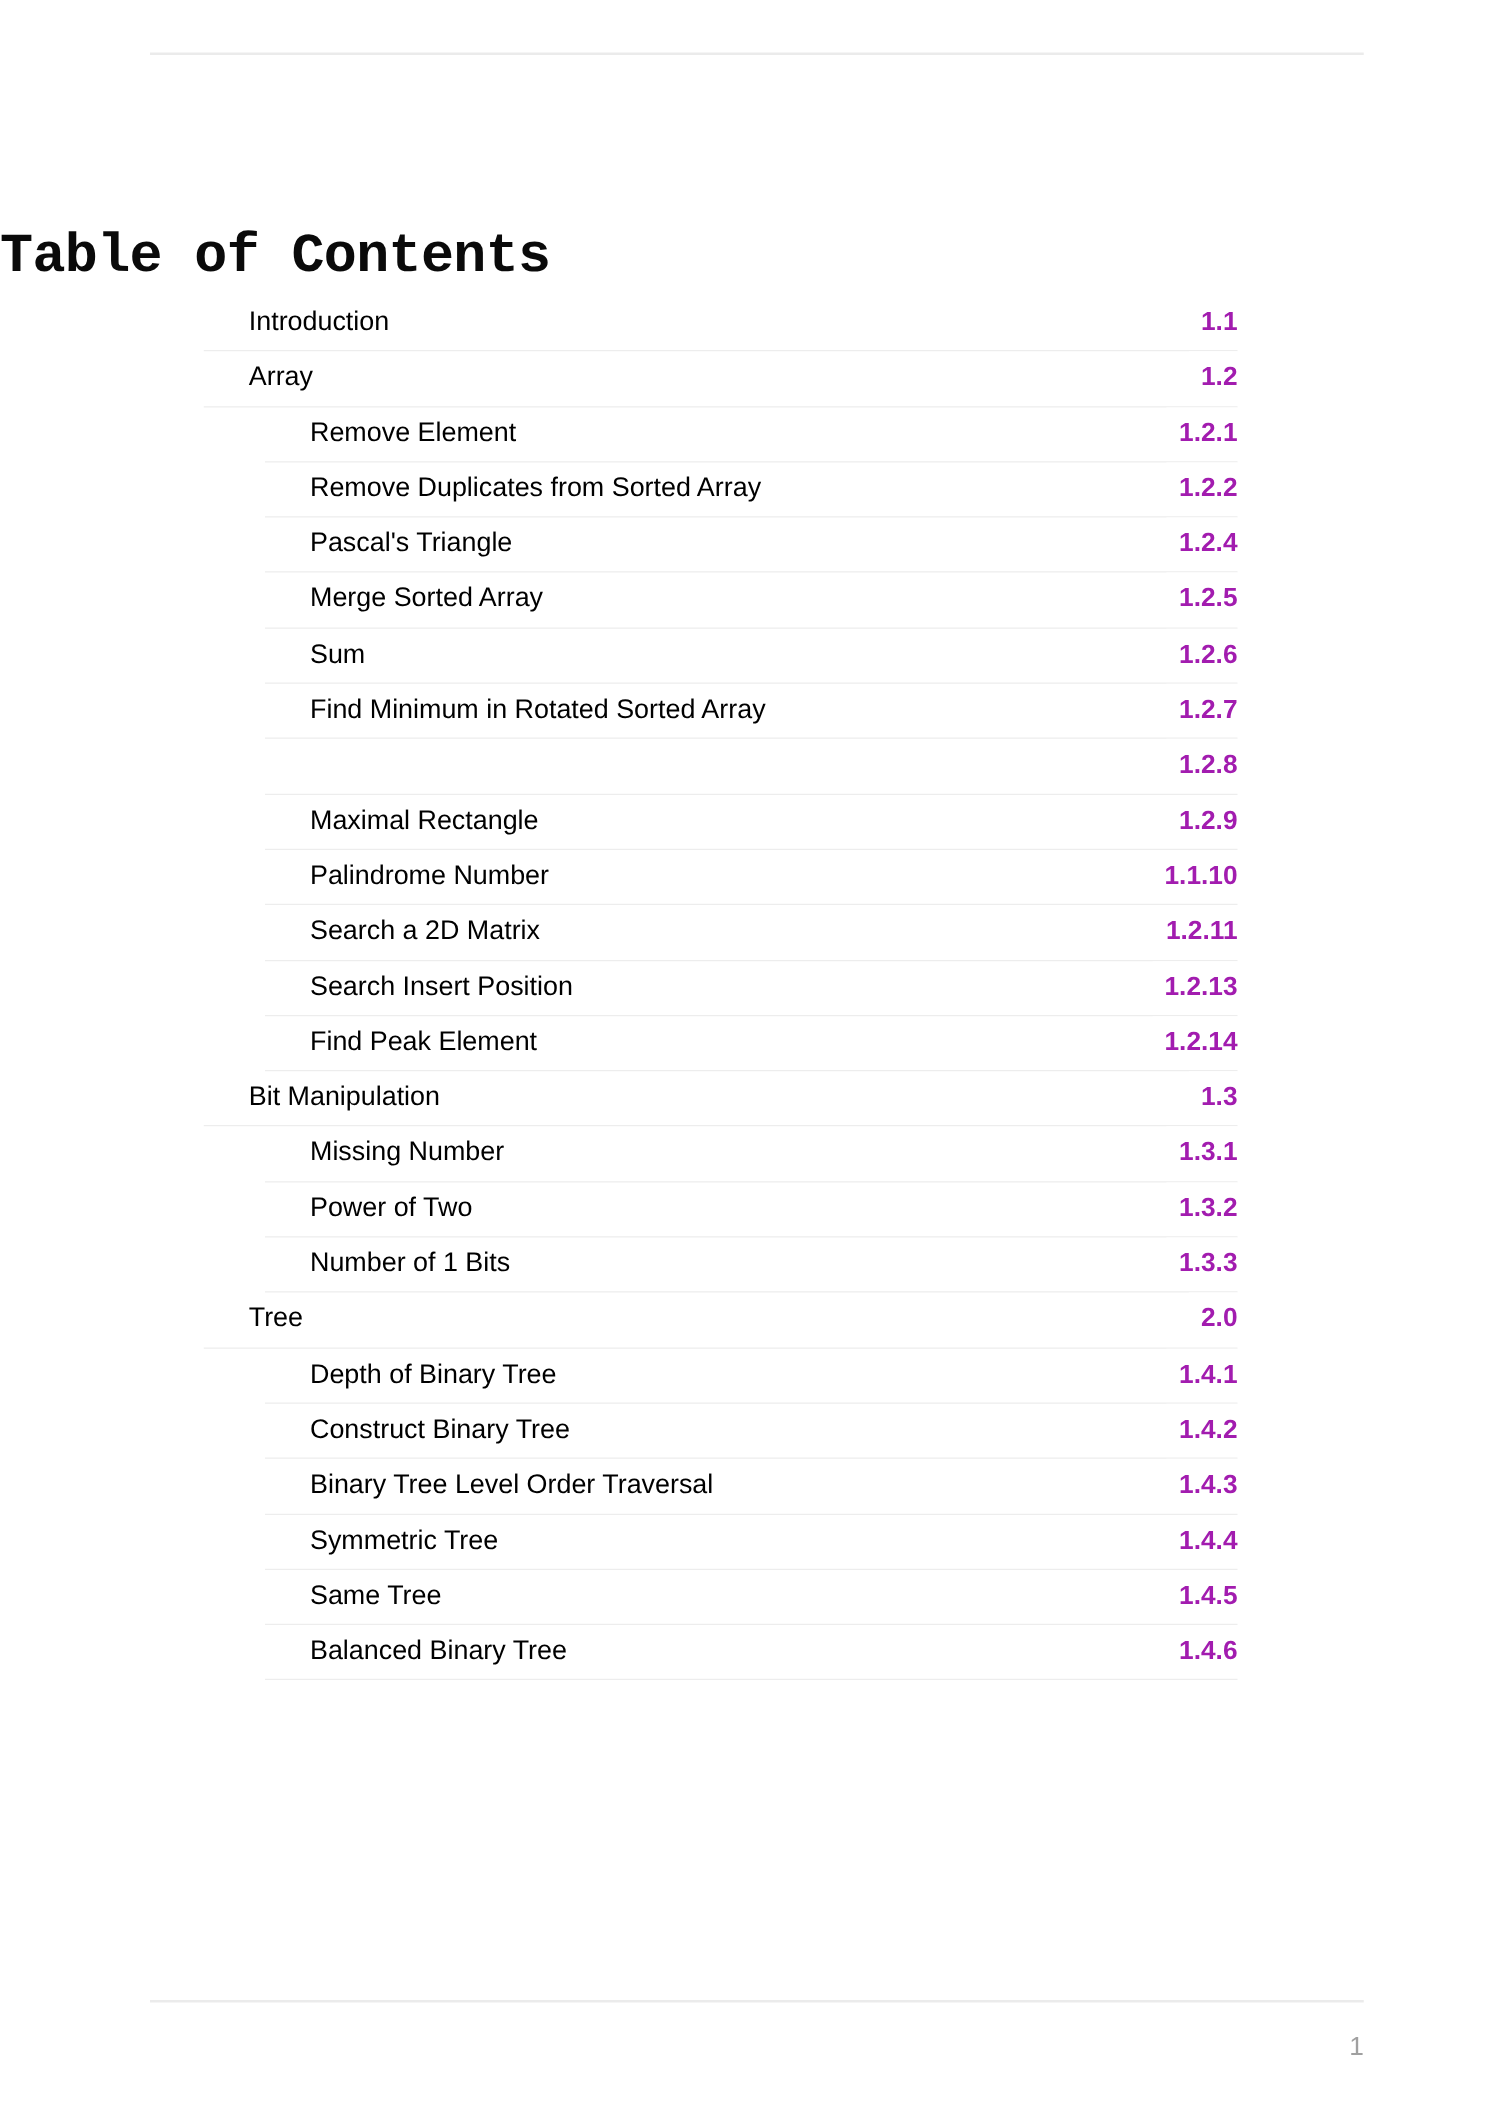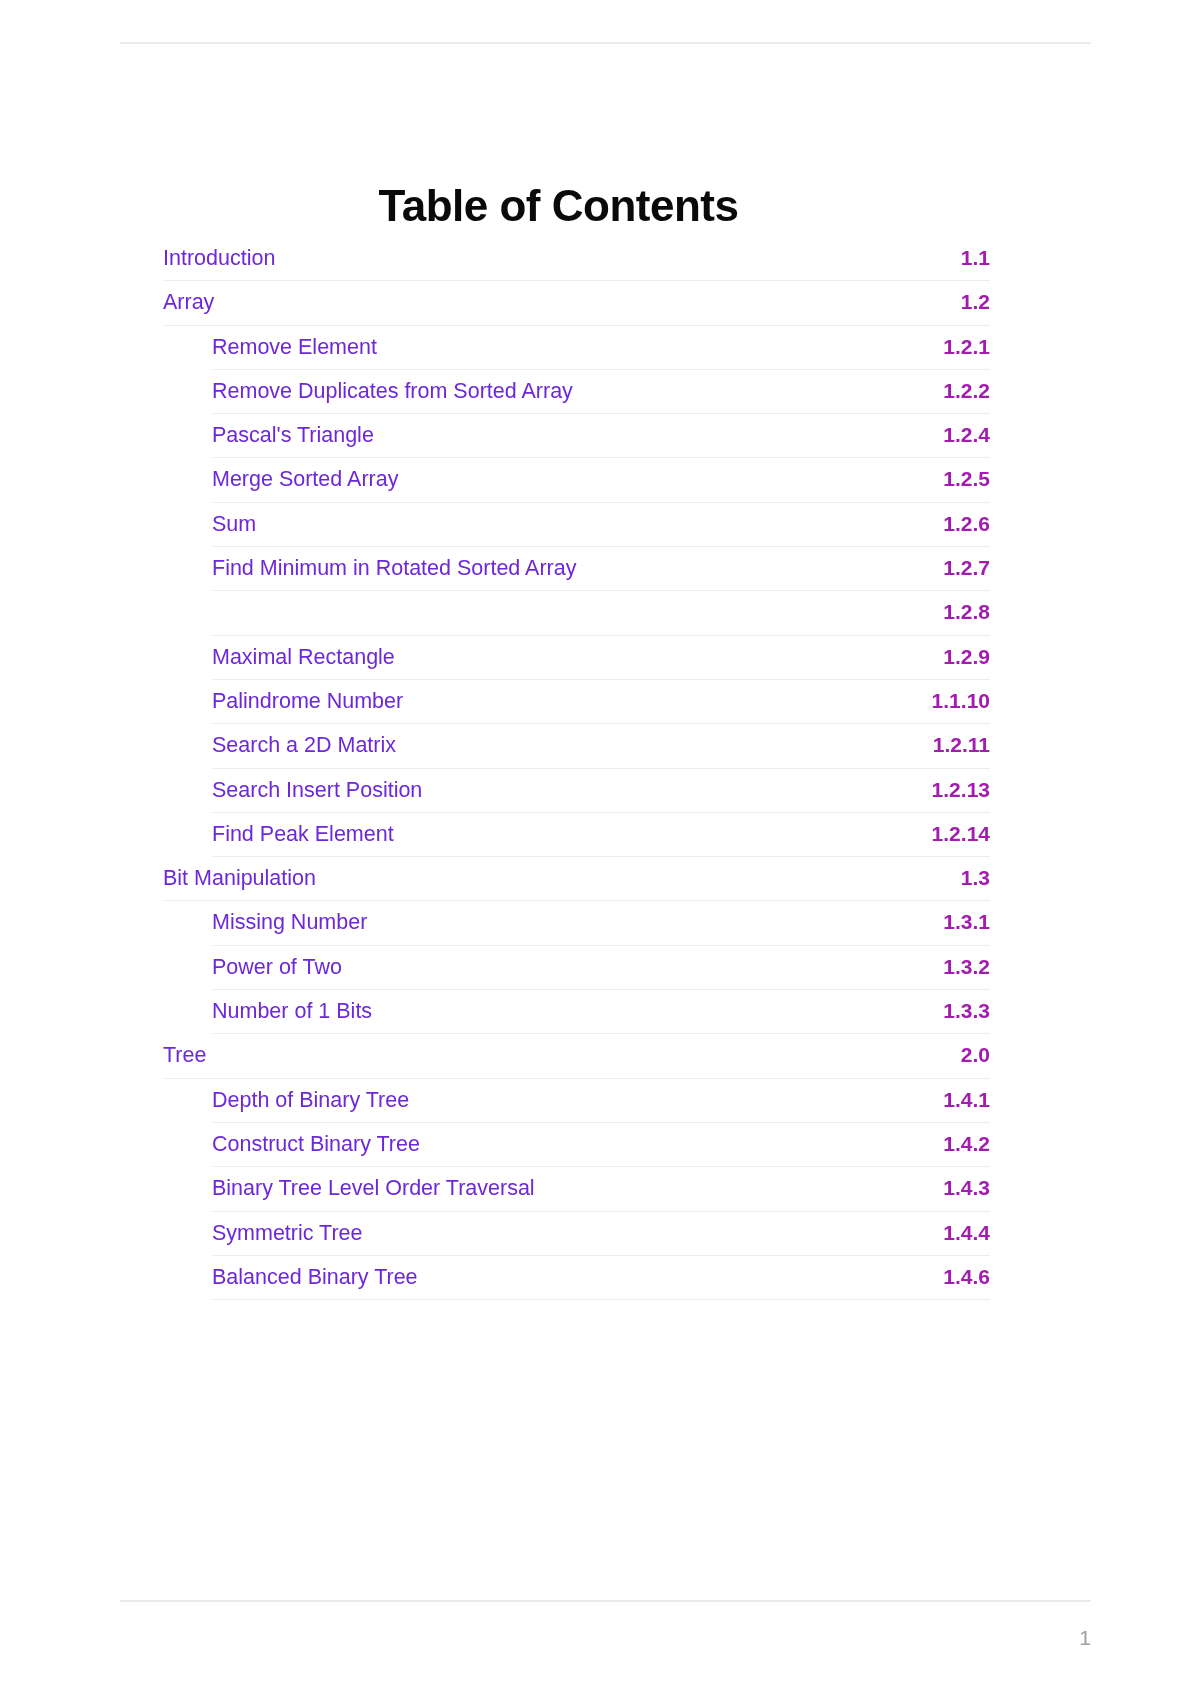--- a/index.html
+++ b/index.html
@@ -52,25 +52,25 @@
     text-align: right;
     letter-spacing: 0px;
   }
 
   
   .toc-title {
     position: absolute;
     left: 0;
     top: 152px;
     width: 1117px;
-    text-align: center;
+    text-align: left;
     font-size: 44px;
     font-weight: bold;
     color: #0a0a0a;
-    font-family: Liberation Sans, sans-serif;
+    font-family: Liberation Mono, monospace;
     letter-spacing: -0.5px;
   }
 
   
   .toc {
     position: absolute;
     left: 163px;
     top: 237px;
     width: 827px;
   }
@@ -90,29 +90,30 @@
     border-bottom: 1px solid #ededed;
   }
   .toc-row.level-1 .row-inner {
     margin-left: 0px;
   }
   .toc-row.level-2 .row-inner {
     margin-left: 49px;
   }
 
   .toc-label {
-    color: #6d28d9;
+    color: #000000;
     font-size: 21.5px;
     font-family: "Liberation Sans", sans-serif;
     line-height: 1;
     padding-top: 10px;
     white-space: nowrap;
     text-decoration: none;
     cursor: pointer;
     flex: 0 0 auto;
+    margin-left: 36px;
   }
   .toc-spacer {
     flex: 1 1 auto;
   }
   .toc-num {
     color: #a21caf;
     font-size: 21px;
     font-weight: bold;
     font-family: "Liberation Sans", sans-serif;
     line-height: 1;
@@ -301,20 +302,27 @@
       </div>
       <div class="toc-row level-2">
         <div class="row-inner">
           <a class="toc-label">Symmetric Tree</a>
           <span class="toc-spacer"></span>
           <span class="toc-num">1.4.4</span>
         </div>
       </div>
       <div class="toc-row level-2">
         <div class="row-inner">
+          <a class="toc-label">Same Tree</a>
+          <span class="toc-spacer"></span>
+          <span class="toc-num">1.4.5</span>
+        </div>
+      </div>
+      <div class="toc-row level-2">
+        <div class="row-inner">
           <a class="toc-label">Balanced Binary Tree</a>
           <span class="toc-spacer"></span>
           <span class="toc-num">1.4.6</span>
         </div>
       </div>
     </div>
 
   <div class="footer-rule"></div>
 
   <div class="page-number">1</div>

